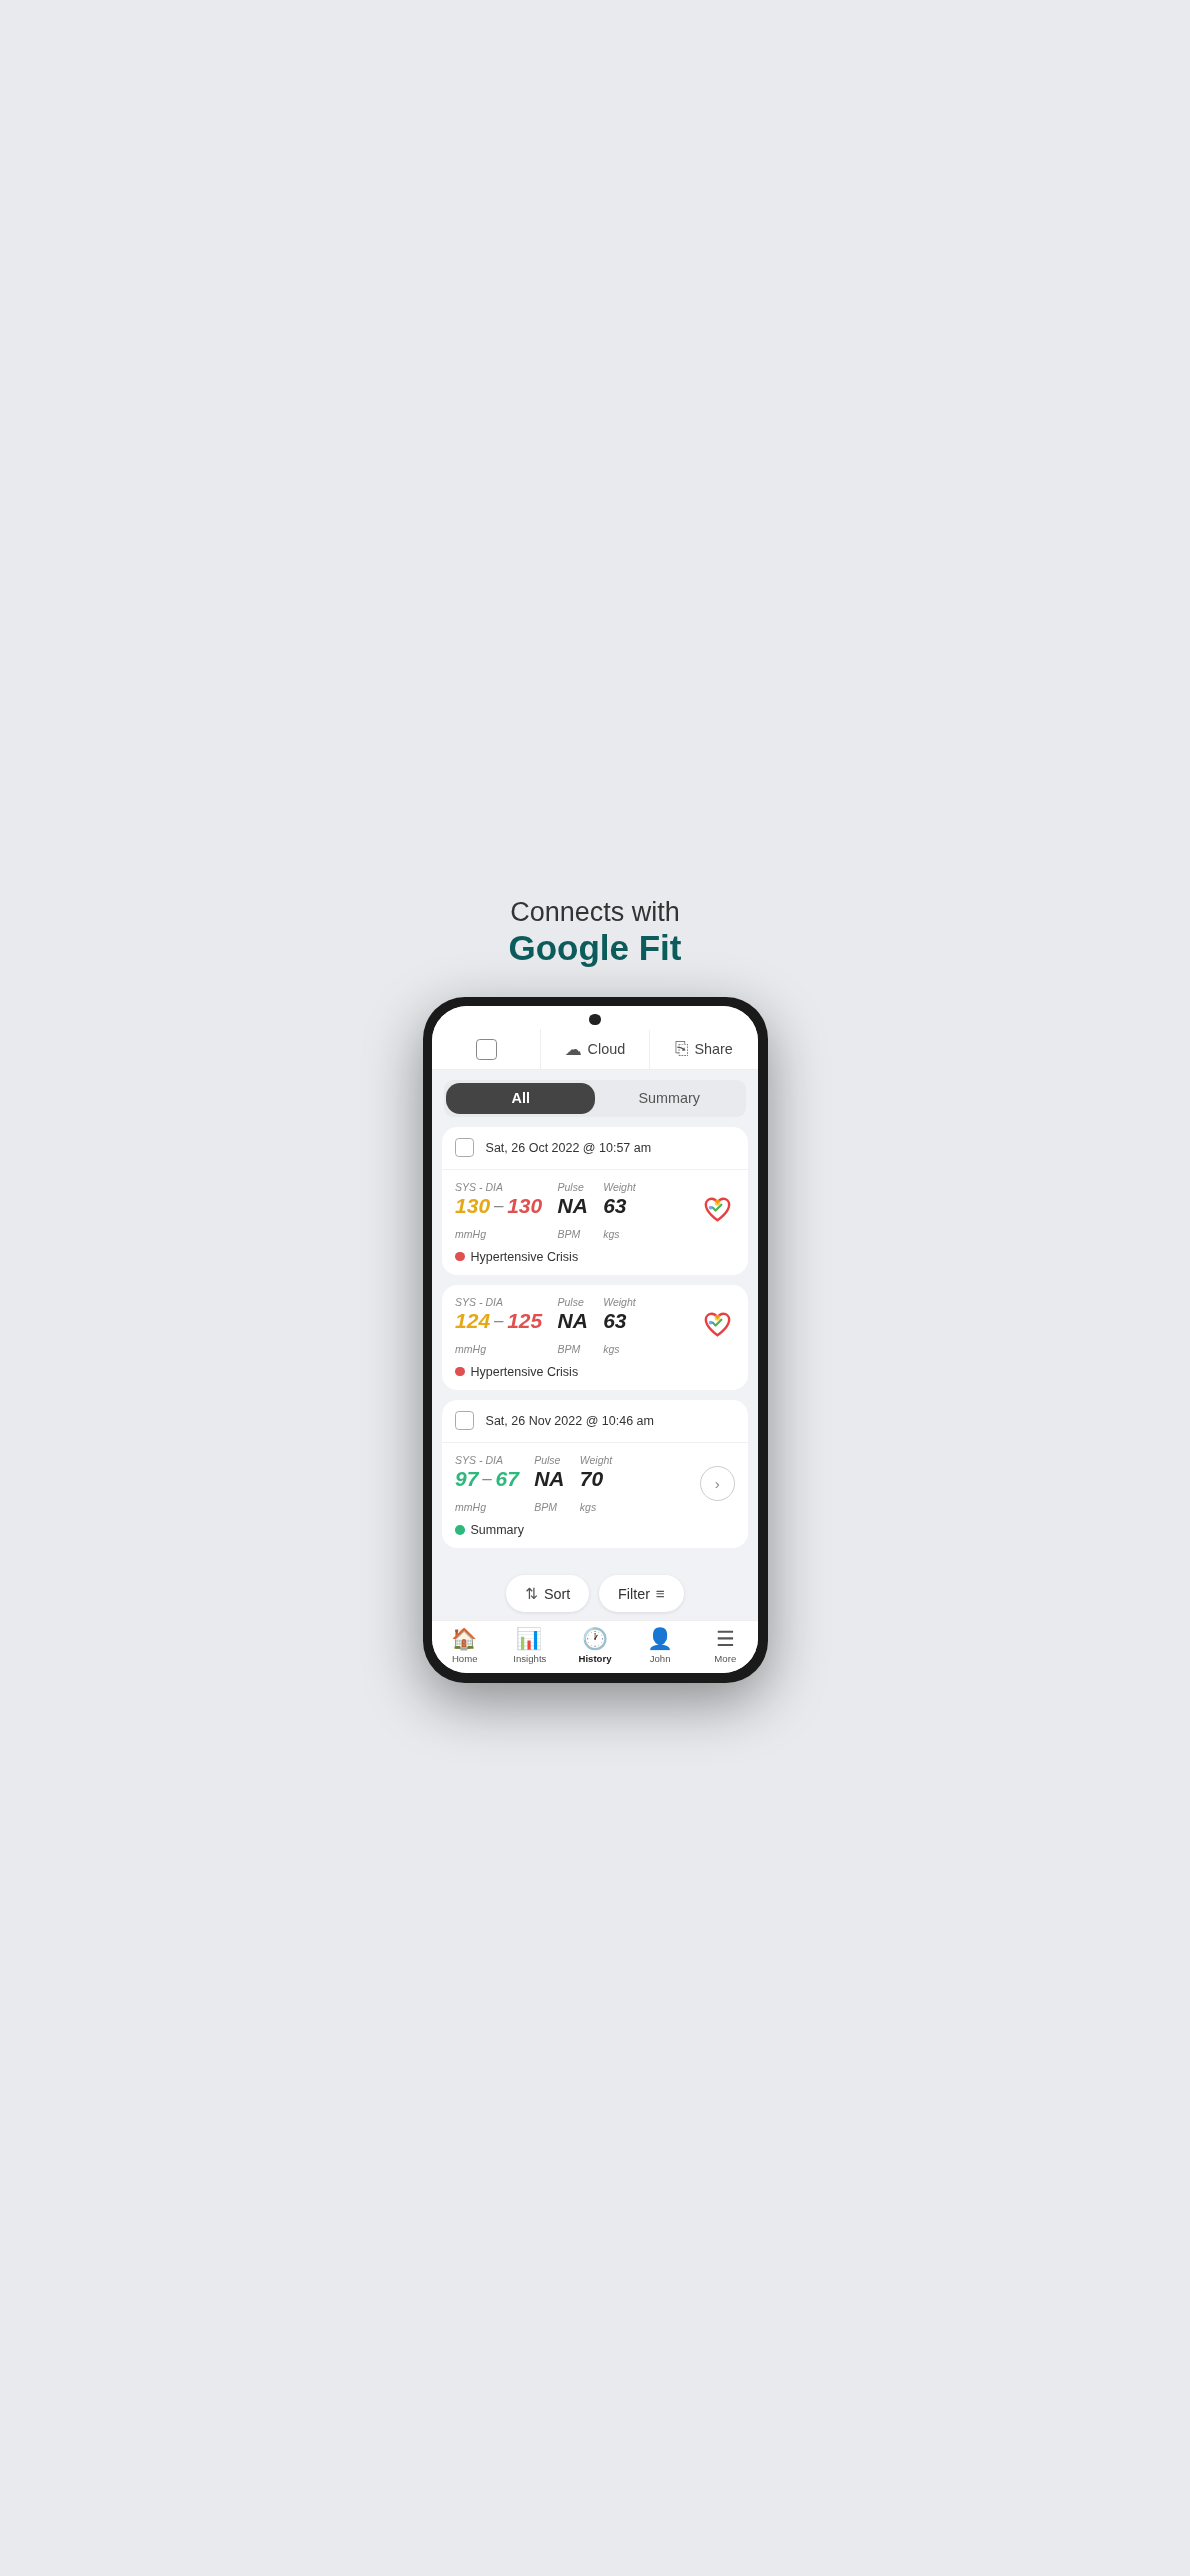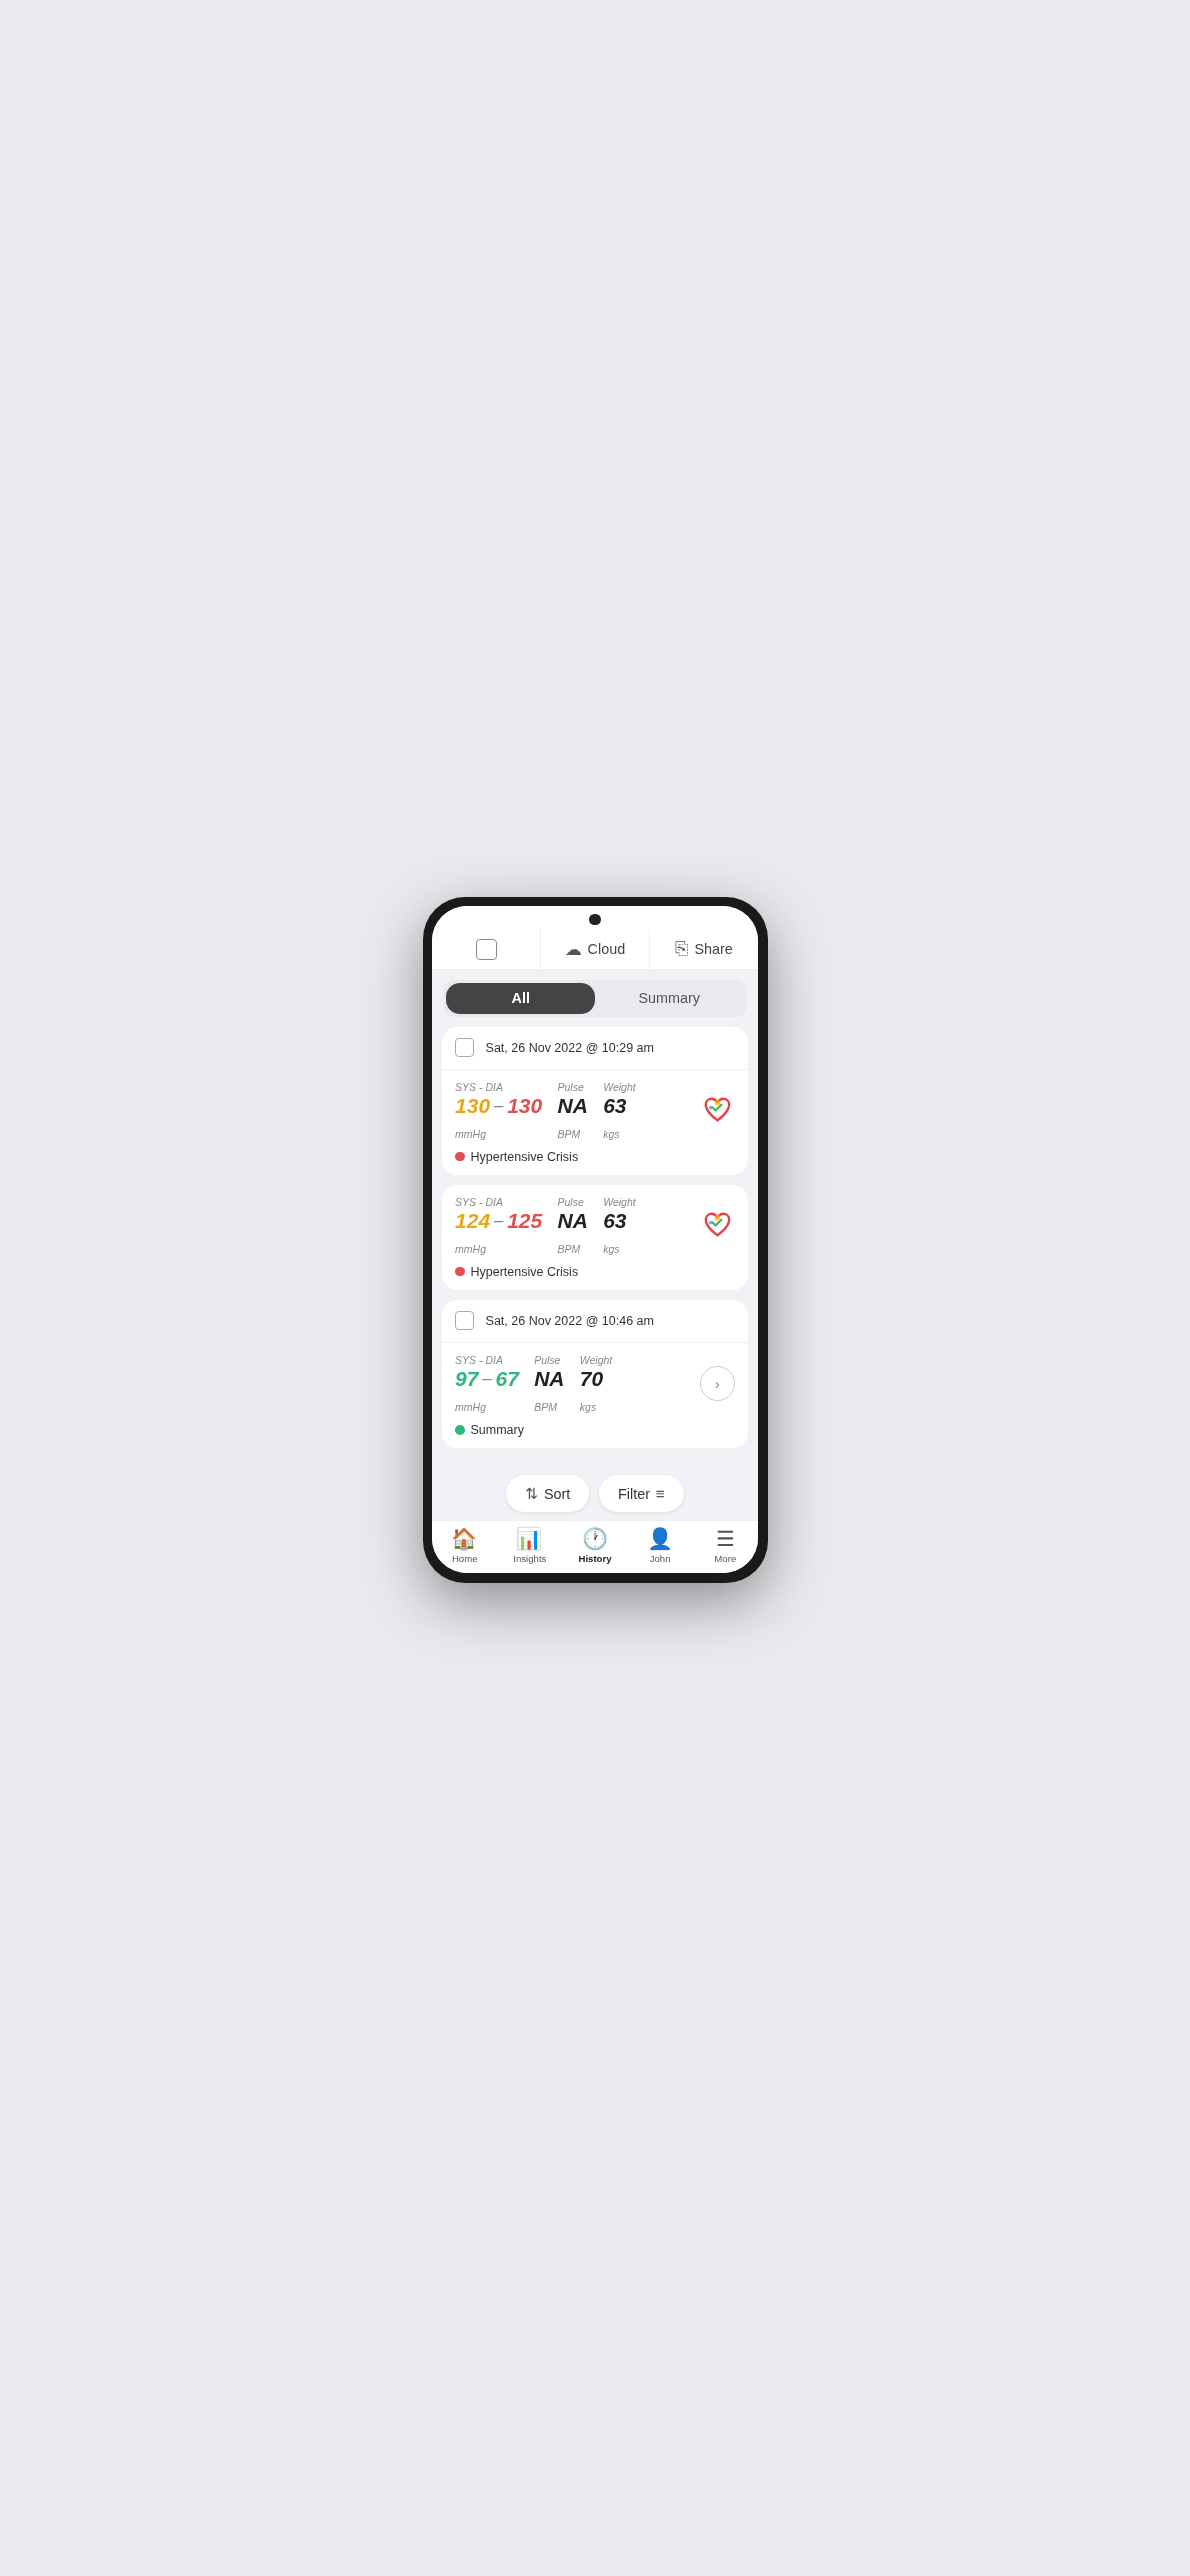--- a/index.html
+++ b/index.html
@@ -278,20 +278,24 @@
     }
     .nav-icon { font-size: 21px; color: #555; }
     .nav-icon.active { color: #222; }
     .nav-label { font-size: 9.6px; color: #555; }
     .nav-label.active { color: #222; font-weight: 600; }
   </style>
 </head>
 <body>
 
 <div class="page-wrapper">
+  <div class="header-text">
+    <div class="connects">Connects with</div>
+    <div class="google-fit">Google Fit</div>
+  </div>
 
   <div class="phone-frame">
     <div class="phone-screen">
 
       <div class="camera-area">
         <div class="camera-dot"></div>
       </div>
 
       <div class="toolbar">
         <div class="toolbar-item">
@@ -310,21 +314,21 @@
       <div class="tab-bar">
         <div class="tab active">All</div>
         <div class="tab inactive">Summary</div>
       </div>
 
       <div class="content-area">
 
         <div class="reading-card">
           <div class="card-header">
             <div class="card-checkbox"></div>
-            <span class="card-date">Sat, 26 Nov 2022 @ 10:29 am</span>
+            <span class="card-date">Sat, 26 Oct 2022 @ 10:57 am</span>
           </div>
           <div class="card-body">
             <div class="card-metrics">
               <div class="metric-group">
                 <div class="metric-label">SYS - DIA</div>
                 <div class="bp-reading">
                   <span class="metric-value bp-sys">130</span>
                   <span class="bp-sep"> – </span>
                   <span class="metric-value bp-dia-red">130</span>
                 </div>

